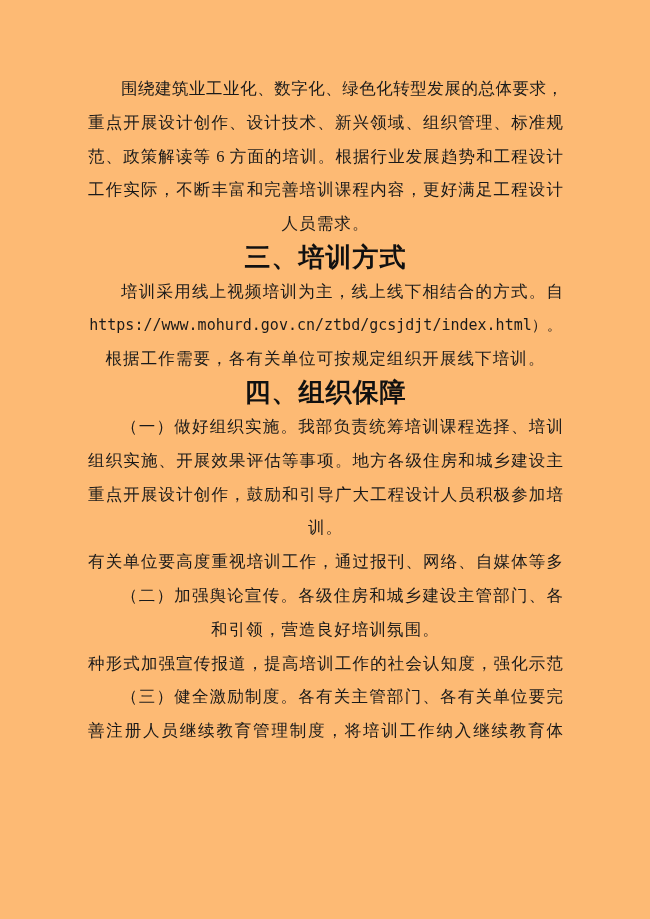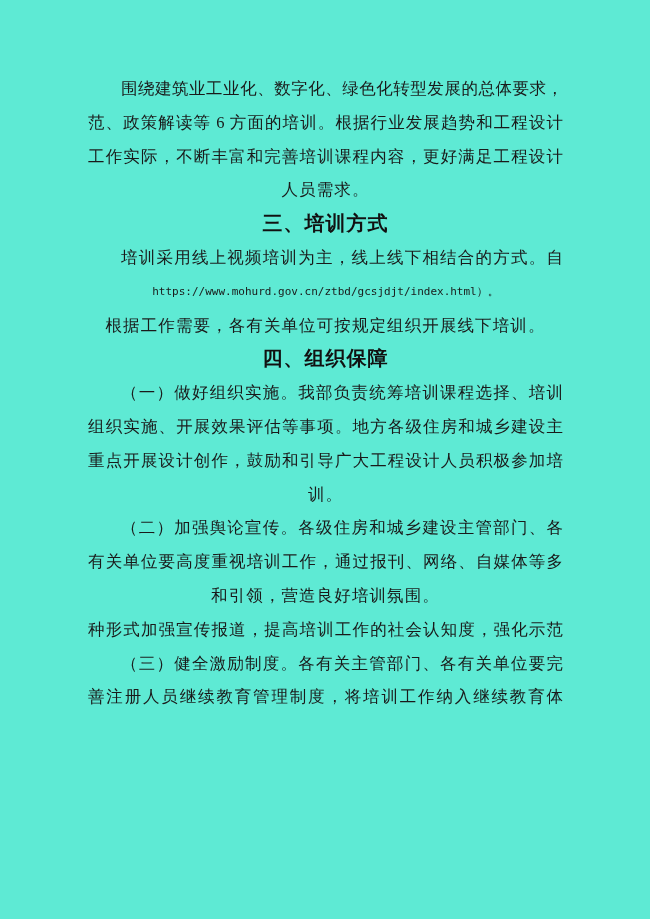--- a/index.html
+++ b/index.html
@@ -13,21 +13,21 @@
     color: #1a1a1a;
     font-family: "Liberation Serif", "DejaVu Serif", serif;
     overflow: hidden;
     position: relative;
   }
   .page {
     position: absolute;
     left: 0; top: 0;
     width: 650px;
     height: 919px;
-    background: #5eead4;
+    background: #fdba74;
   }
   .doc {
     position: absolute;
     left: 88px;
     top: 72px;
     width: 475px;
   }
   .ln {
     height: 33.8px;
     line-height: 33.8px;
@@ -40,48 +40,49 @@
     letter-spacing: 0;
     text-align: justify;
     text-align-last: justify;
   }
   .ln.ind {
     text-indent: 33px;
   }
   .ln.h {
     font-family: "Liberation Sans", "DejaVu Sans", sans-serif;
     font-weight: 700;
-    font-size: 20px;
+    font-size: 26px;
     letter-spacing: 1px;
     color: #111111;
   }
   .ln.url {
     font-family: "DejaVu Sans Mono", "Liberation Mono", monospace;
-    font-size: 11px;
+    font-size: 15px;
     letter-spacing: 0;
   }
 </style>
 </head>
 <body>
 
 <div class="page">
   <div class="doc">
     <div class="ln j ind">围绕建筑业工业化、数字化、绿色化转型发展的总体要求，</div>
+    <div class="ln j">重点开展设计创作、设计技术、新兴领域、组织管理、标准规</div>
     <div class="ln j">范、政策解读等 6 方面的培训。根据行业发展趋势和工程设计</div>
     <div class="ln j">工作实际，不断丰富和完善培训课程内容，更好满足工程设计</div>
     <div class="ln">人员需求。</div>
     <div class="ln h">三、培训方式</div>
     <div class="ln j ind">培训采用线上视频培训为主，线上线下相结合的方式。自</div>
     <div class="ln url">https://www.mohurd.gov.cn/ztbd/gcsjdjt/index.html）。</div>
     <div class="ln">根据工作需要，各有关单位可按规定组织开展线下培训。</div>
     <div class="ln h">四、组织保障</div>
     <div class="ln j ind">（一）做好组织实施。我部负责统筹培训课程选择、培训</div>
     <div class="ln j">组织实施、开展效果评估等事项。地方各级住房和城乡建设主</div>
     <div class="ln j">重点开展设计创作，鼓励和引导广大工程设计人员积极参加培</div>
     <div class="ln">训。</div>
+    <div class="ln j">有关单位要高度重视培训工作，通过报刊、网络、自媒体等多</div>
     <div class="ln j ind">（二）加强舆论宣传。各级住房和城乡建设主管部门、各</div>
-    <div class="ln j">有关单位要高度重视培训工作，通过报刊、网络、自媒体等多</div>
     <div class="ln">和引领，营造良好培训氛围。</div>
     <div class="ln j">种形式加强宣传报道，提高培训工作的社会认知度，强化示范</div>
     <div class="ln j ind">（三）健全激励制度。各有关主管部门、各有关单位要完</div>
     <div class="ln j">善注册人员继续教育管理制度，将培训工作纳入继续教育体</div>
   </div>
 </div>
 
 </body></html>

